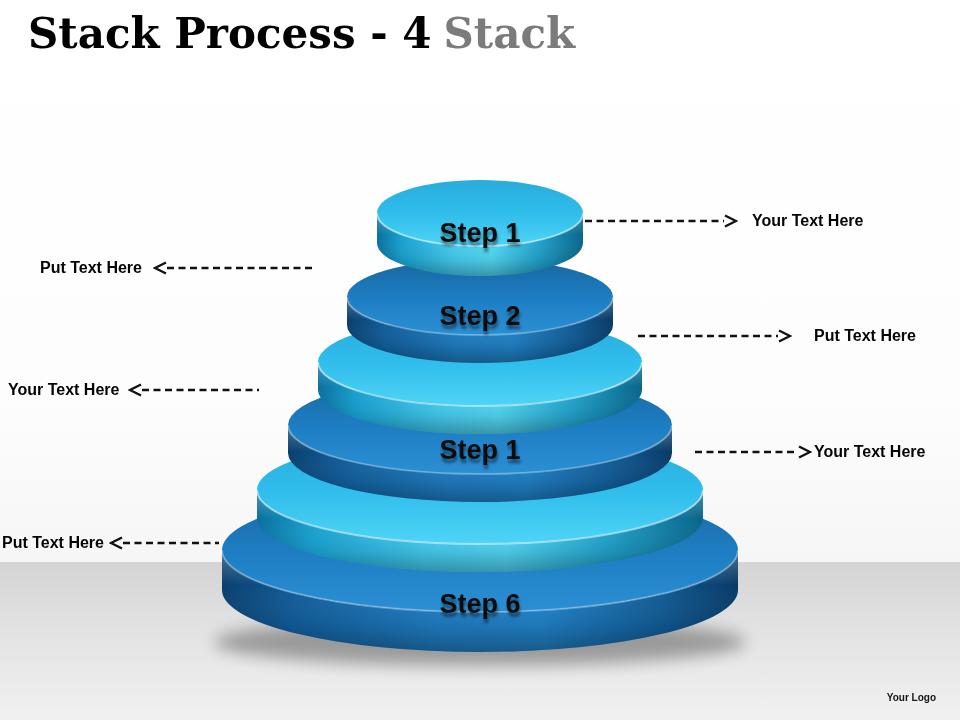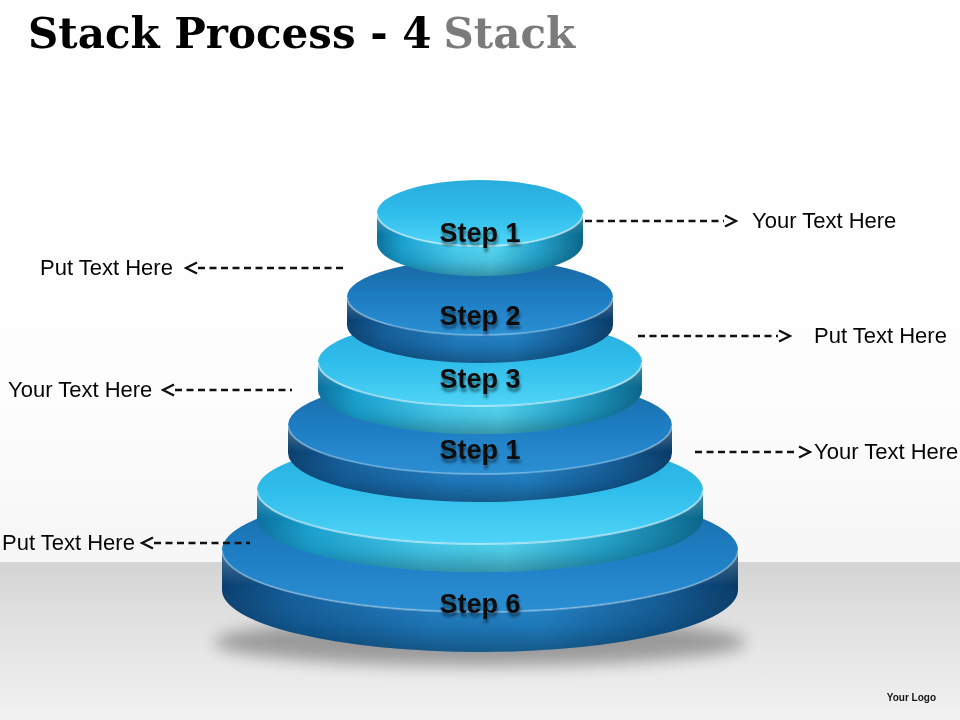--- a/index.html
+++ b/index.html
@@ -26,21 +26,21 @@
   .step-label{
     position:absolute;left:400px;width:160px;text-align:center;
     font-size:27px;font-weight:bold;color:#0c0c0c;line-height:30px;
     text-shadow:1px 4px 3px rgba(0,0,0,0.45);
     white-space:nowrap;
   }
   .callout{
     position:absolute;height:28px;display:flex;align-items:center;white-space:nowrap;
   }
   .callout .txt{
-    font-size:22px;font-weight:normal;color:#050505;
+    font-size:16px;font-weight:bold;color:#050505;
   }
   .callout svg{display:block;flex:0 0 auto;}
   .logo{
     position:absolute;right:24px;top:692px;
     font-size:10px;font-weight:bold;color:#151515;
   }
 </style>
 </head>
 <body>
 
@@ -131,21 +131,20 @@
     <g>
       <path d="M377,213 V243 A103,33 0 0 0 583,243 V213 A103,33 0 0 1 377,213 Z" fill="url(#gLightSide)"></path>
       <path d="M377,213 V243 A103,33 0 0 0 583,243 V213 A103,33 0 0 1 377,213 Z" fill="url(#gSideShade)"></path>
       <ellipse cx="480" cy="213" rx="103" ry="33" fill="url(#gLightTop)"></ellipse>
       <path d="M377,213 A103,33 0 0 0 583,213" fill="none" stroke="rgba(255,255,255,0.5)" stroke-width="2"></path>
     </g>
   </svg>
 
   <div class="step-label" style="top:218px">Step 1</div>
   <div class="step-label" style="top:301px">Step 2</div>
-  <div class="step-label" style="top:364px">Step 3</div>
   <div class="step-label" style="top:435px">Step 1</div>
   <div class="step-label" style="top:589px">Step 6</div>
 
   <div class="callout" style="left:585px;top:207px">
     <svg width="153" height="14">
       <line x1="0" y1="7" x2="139" y2="7" stroke="#111" stroke-width="2.4" stroke-dasharray="7 4.5"></line>
       <path d="M140,1.5 L151,7 L140,12.5" fill="none" stroke="#111" stroke-width="2.4"></path>
     </svg>
     <span class="txt" style="margin-left:14px">Your Text Here</span>
   </div>

